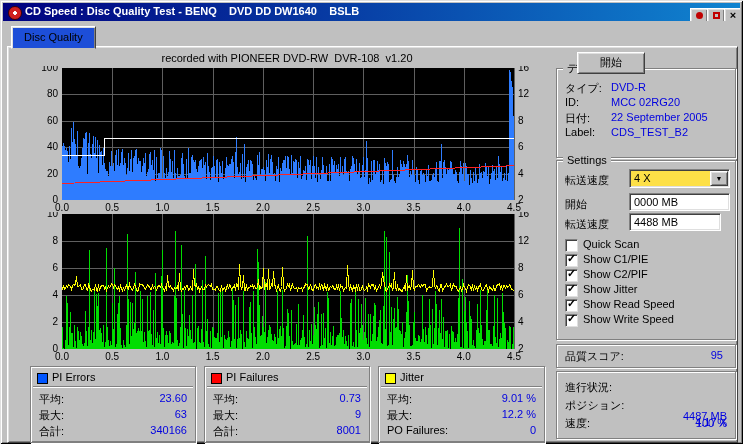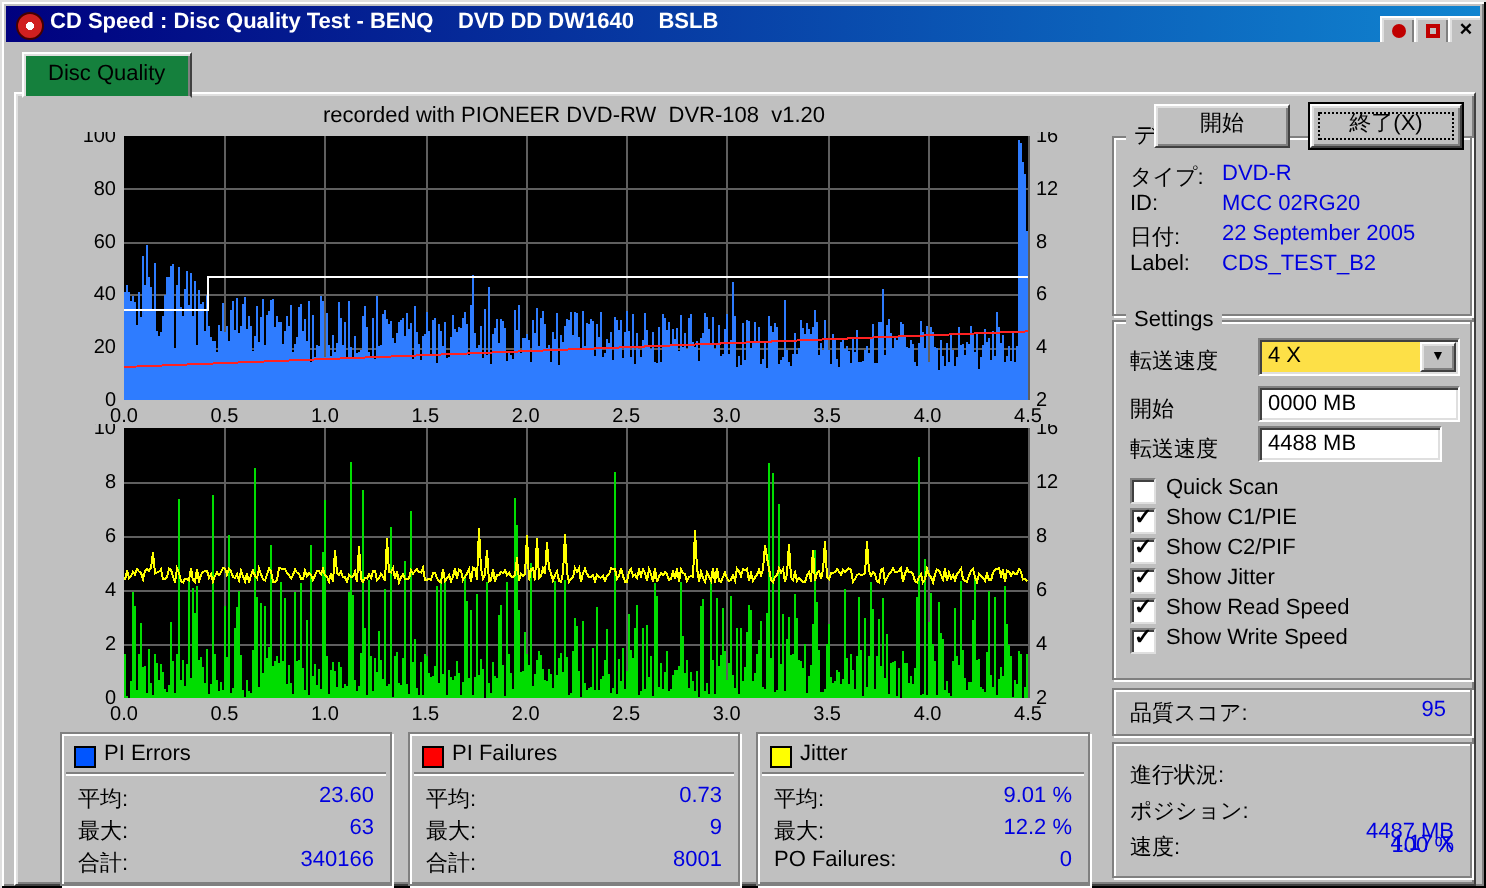--- a/index.html
+++ b/index.html
@@ -12,21 +12,21 @@
   .title-text{position:absolute;left:22px;top:2px;color:#fff;font-size:11px;font-weight:bold;white-space:pre;}
   .app-icon{position:absolute;left:5px;top:3px;width:12px;height:12px;border-radius:50%;
     background:radial-gradient(circle at 50% 50%, #fff 0 2px, #d02020 2px 6px);border:1px solid #400;}
   .tb-btn{position:absolute;top:5px;width:16px;height:14px;background:#c0c0c0;
     border:1px solid;border-color:#fff #404040 #404040 #fff;
     box-shadow:inset 1px 1px 0 #dfdfdf, inset -1px -1px 0 #808080;
     font-size:10px;line-height:12px;text-align:center;cursor:default;}
   .tb-glyph-disc{display:inline-block;width:7px;height:7px;margin-top:3px;border-radius:50%;background:#c00000;}
   .tb-glyph-box{display:inline-block;width:7px;height:7px;margin-top:3px;border:2px solid #c00000;box-sizing:border-box;}
   .close-x{font-size:11px;font-weight:bold;line-height:13px;}
-  .tab{position:absolute;left:11px;top:26px;height:21px;padding:0 12px;background:#15803d;
+  .tab{position:absolute;left:11px;top:26px;height:21px;padding:0 12px;background:#1d4ed8;
     border:1px solid;border-color:#fff #404040 #c0c0c0 #fff;
     box-shadow:inset 1px 1px 0 #dfdfdf, inset -1px 0 0 #808080;
     font-size:11px;line-height:20px;z-index:3;}
   .tab-page{position:absolute;left:7px;top:46px;width:729px;height:395px;background:#c0c0c0;
     border:1px solid;border-color:#fff #404040 #404040 #fff;
     box-shadow:inset 1px 1px 0 #dfdfdf, inset -1px -1px 0 #808080;z-index:1;}
   .chart-title{position:absolute;left:36px;top:52px;width:502px;text-align:center;font-size:11px;color:#000;white-space:pre;z-index:2;}
   svg{position:absolute;z-index:2;shape-rendering:crispEdges;}
   svg text{font-family:"Liberation Sans",sans-serif;font-size:10px;fill:#000;shape-rendering:auto;}
   .btn{position:absolute;background:#c0c0c0;border:1px solid;border-color:#fff #404040 #404040 #fff;
@@ -156,21 +156,20 @@
       <text x="176.66666666666666" y="148" text-anchor="middle">1.5</text>
       <text x="226.88888888888889" y="148" text-anchor="middle">2.0</text>
       <text x="277.1111111111111" y="148" text-anchor="middle">2.5</text>
       <text x="327.3333333333333" y="148" text-anchor="middle">3.0</text>
       <text x="377.55555555555554" y="148" text-anchor="middle">3.5</text>
       <text x="427.77777777777777" y="148" text-anchor="middle">4.0</text>
       <text x="478" y="148" text-anchor="middle">4.5</text>
     </svg>
 
   <div class="btn" style="left:577px;top:52px;width:66px;height:20px;">開始</div>
-  <div class="btn default" style="left:655px;top:52px;width:74px;height:20px;">終了(X)</div>
 
   <div class="group" style="left:556px;top:68px;width:178px;height:88px;">
     <span class="group-title">ディスク情報</span>
     <span class="g-label" style="left:8px;top:12px;">タイプ:</span>
     <span class="g-value" style="left:54px;top:12px;">DVD-R</span>
     <span class="g-label" style="left:8px;top:27px;">ID:</span>
     <span class="g-value" style="left:54px;top:27px;">MCC 02RG20</span>
     <span class="g-label" style="left:8px;top:42px;">日付:</span>
     <span class="g-value" style="left:54px;top:42px;">22 September 2005</span>
     <span class="g-label" style="left:8px;top:57px;">Label:</span>

